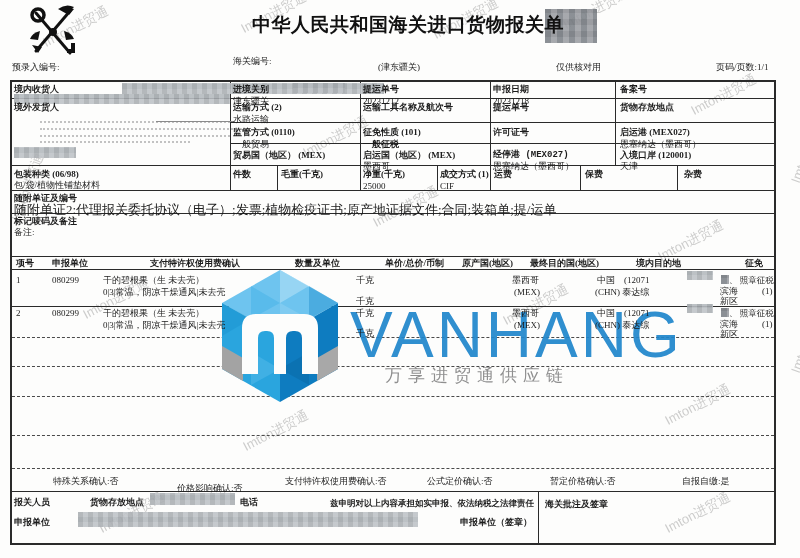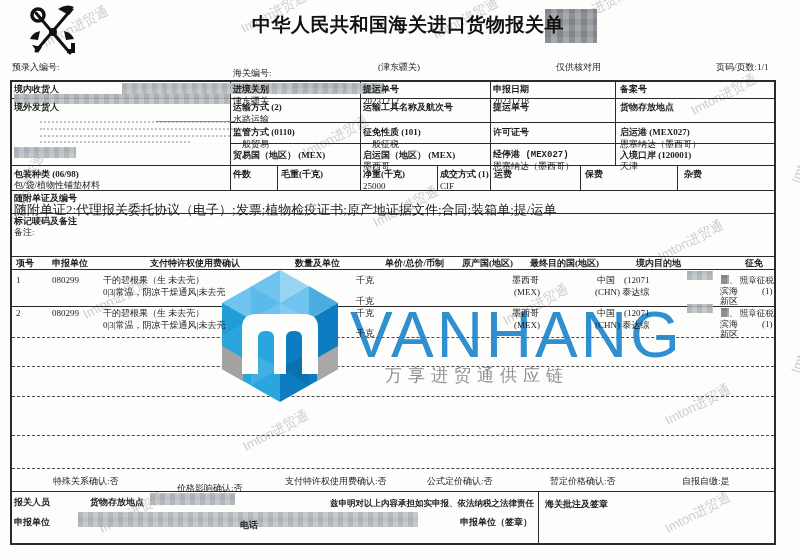--- a/index.html
+++ b/index.html
@@ -69,42 +69,42 @@
       <polygon points="87,82 58,99 87,115" fill="#0a6aa8"></polygon>
     </g>
     <polygon points="0,76 0,99 21,111 21,88" fill="#a3a3a3"></polygon>
     <polygon points="116,76 116,99 95,111 95,88" fill="#a8a8a8"></polygon>
     <path fill="#fdfdfc" d="M20 104 L20 58 Q20 44 34 44 L82 44 Q96 44 96 58 L96 104 L80 104 L80 68 Q80 61 73 61 L71 61 Q64 61 64 68 L64 104 L52 104 L52 68 Q52 61 45 61 L43 61 Q36 61 36 68 L36 104 Z"></path>
   </svg>
   <div id="brand-tagline">万享进贸通供应链</div>
   <div id="brand-name">VANHANG</div>
 
 <div class="t" style="left: 12px; top: 62px;">预录入编号:</div>
-    <div class="t" style="left: 233px; top: 68px;">海关编号:</div>
+    <div class="t" style="left: 233px; top: 56px;">海关编号:</div>
     <div class="t" style="left: 378px; top: 62px;">(津东疆关)</div>
     <div class="t" style="left: 556px; top: 62px;">仅供核对用</div>
     <div class="t" style="left: 716px; top: 62px;">页码/页数:1/1</div>
     <div class="t b" style="left: 14px; top: 84px;">境内收货人</div>
     <div class="t b" style="left: 233px; top: 84px;">进境关别</div>
     <div class="t" style="left: 233px; top: 96px;">津东疆关</div>
     <div class="t b" style="left: 363px; top: 84px;">提运单号</div>
     <div class="t" style="left: 363px; top: 96px;">20231212</div>
     <div class="t b" style="left: 493px; top: 84px;">申报日期</div>
     <div class="t" style="left: 493px; top: 96px;">20231218</div>
     <div class="t b" style="left: 620px; top: 84px;">备案号</div>
     <div class="t b" style="left: 14px; top: 102px;">境外发货人</div>
     <div class="t b" style="left: 233px; top: 102px;">运输方式 (2)</div>
     <div class="t" style="left: 233px; top: 114px;">水路运输</div>
     <div class="t b" style="left: 363px; top: 102px;">运输工具名称及航次号</div>
     <div class="t b" style="left: 493px; top: 102px;">提运单号</div>
     <div class="t b" style="left: 620px; top: 102px;">货物存放地点</div>
     <div class="t b" style="left: 233px; top: 127px;">监管方式 (0110)</div>
     <div class="t" style="left: 233px; top: 139px;">一般贸易</div>
     <div class="t b" style="left: 363px; top: 127px;">征免性质 (101)</div>
-    <div class="t" style="left: 363px; top: 139px;">一般征税</div>
+    <div class="t" style="left: 363px; top: 139px; font-weight: bold;">一般征税</div>
     <div class="t b" style="left: 493px; top: 127px;">许可证号</div>
     <div class="t b" style="left: 620px; top: 127px;">启运港 (MEX027)</div>
     <div class="t" style="left: 620px; top: 139px;">恩塞纳达（墨西哥）</div>
     <div class="t b" style="left: 233px; top: 150px;">贸易国（地区） (MEX)</div>
     <div class="t b" style="left: 363px; top: 150px;">启运国（地区） (MEX)</div>
     <div class="t" style="left: 363px; top: 161px;">墨西哥</div>
     <div class="t b" style="left: 493px; top: 150px; font-family: Liberation Mono, monospace;">经停港 (MEX027)</div>
     <div class="t" style="left: 493px; top: 161px;">恩塞纳达（墨西哥）</div>
     <div class="t b" style="left: 620px; top: 150px;">入境口岸 (120001)</div>
     <div class="t" style="left: 620px; top: 161px;">天津</div>
@@ -161,21 +161,21 @@
     <div class="t" style="left: 762px; top: 319px;">(1)</div>
     <div class="t" style="left: 720px; top: 329px;">新区</div>
     <div class="t" style="left: 53px; top: 476px;">特殊关系确认:否</div>
     <div class="t" style="left: 177px; top: 476px; margin-top: 7px;">价格影响确认:否</div>
     <div class="t" style="left: 285px; top: 476px;">支付特许权使用费确认:否</div>
     <div class="t" style="left: 427px; top: 476px;">公式定价确认:否</div>
     <div class="t" style="left: 550px; top: 476px;">暂定价格确认:否</div>
     <div class="t" style="left: 682px; top: 476px;">自报自缴:是</div>
     <div class="t b" style="left: 14px; top: 497px;">报关人员</div>
     <div class="t b" style="left: 90px; top: 497px;">货物存放地点</div>
-    <div class="t b" style="left: 240px; top: 520px;">电话</div>
+    <div class="t b" style="left: 240px; top: 497px;">电话</div>
     <div class="t b" style="left: 330px; top: 498px; font-size: 8.5px;">兹申明对以上内容承担如实申报、依法纳税之法律责任</div>
     <div class="t b" style="left: 14px; top: 517px;">申报单位</div>
     <div class="t b" style="left: 460px; top: 517px;">申报单位（签章）</div>
     <div class="t b" style="left: 545px; top: 499px;">海关批注及签章</div>
     <div class="ln" style="left: 10px; top: 80px; width: 766px; height: 2px;"></div>
     <div class="ln" style="left: 10px; top: 80px; width: 2px; height: 465px;"></div>
     <div class="ln" style="left: 774px; top: 80px; width: 2px; height: 465px;"></div>
     <div class="ln" style="left: 10px; top: 543px; width: 766px; height: 2px;"></div>
     <div class="ln" style="left: 10px; top: 98px; width: 766px; height: 1px;"></div>
     <div class="ln" style="left: 230px; top: 122px; width: 546px; height: 1px;"></div>

